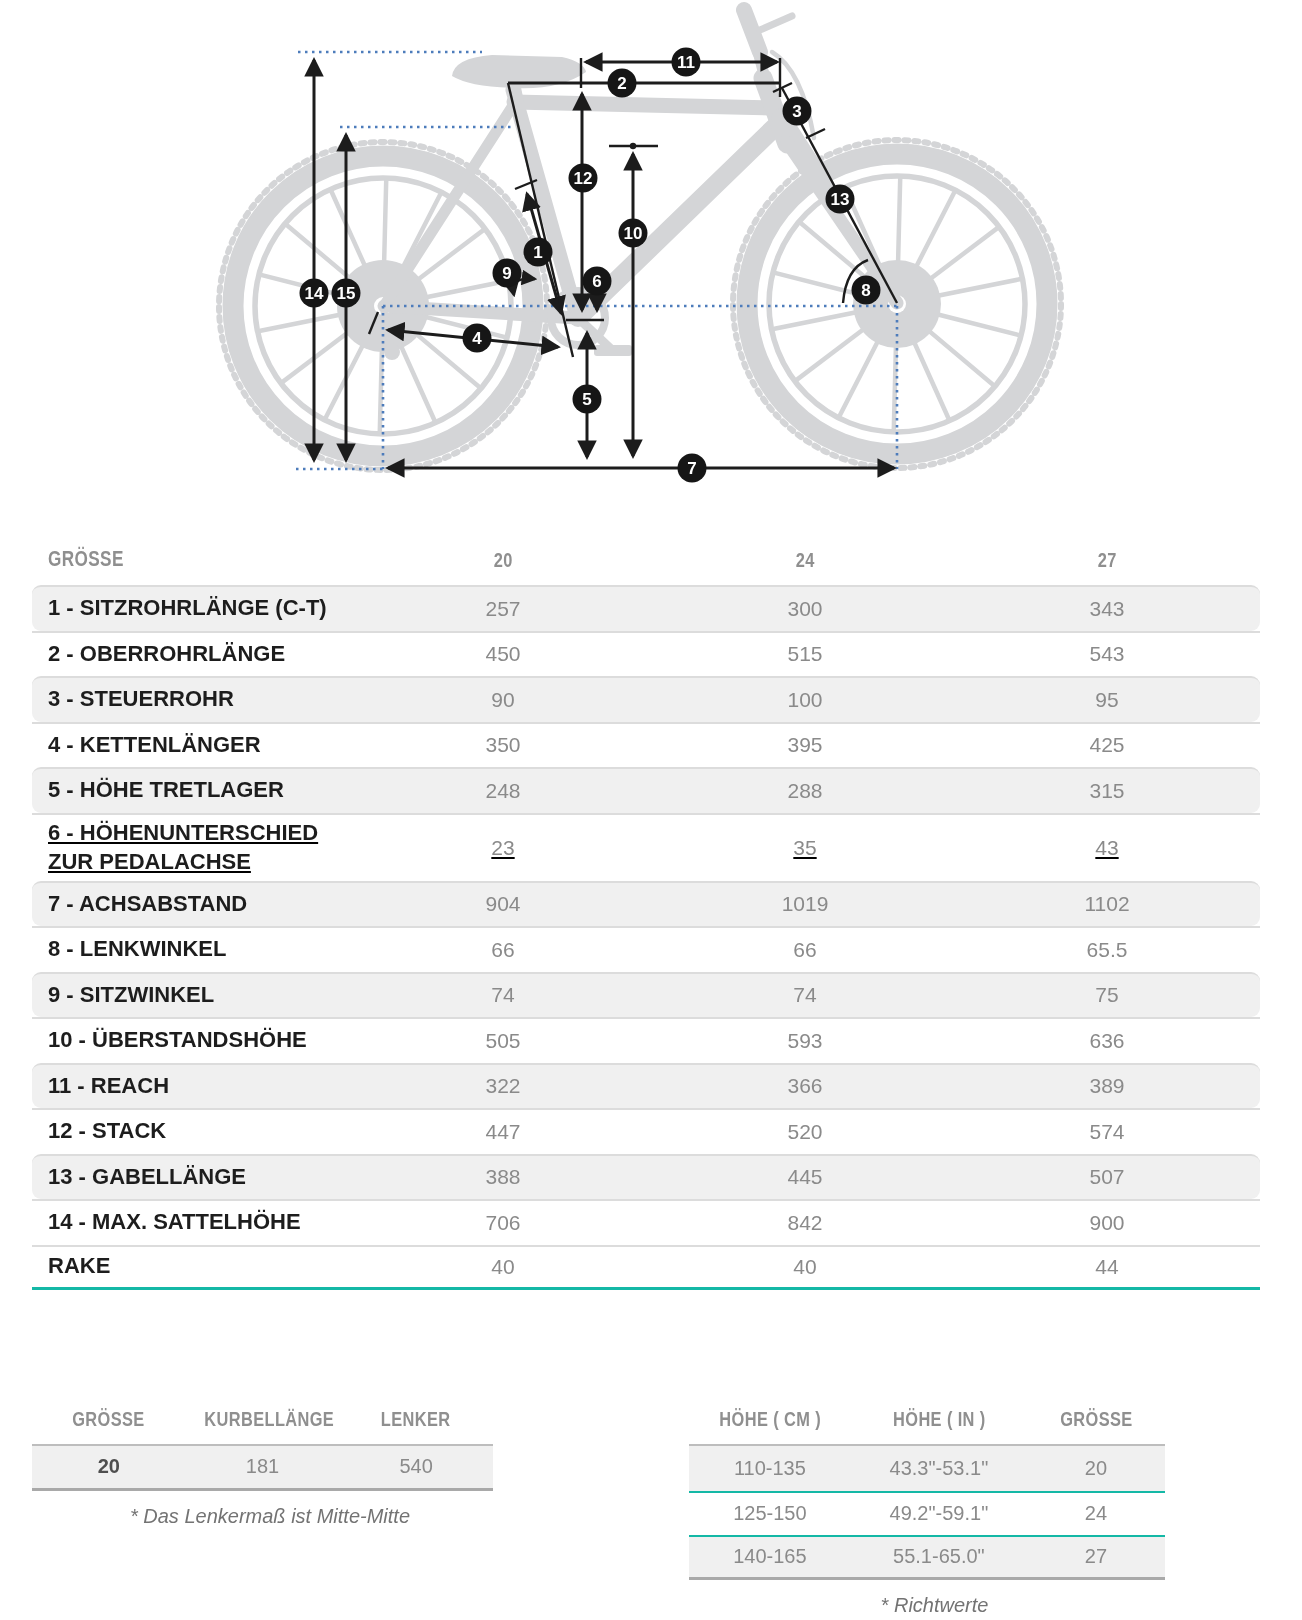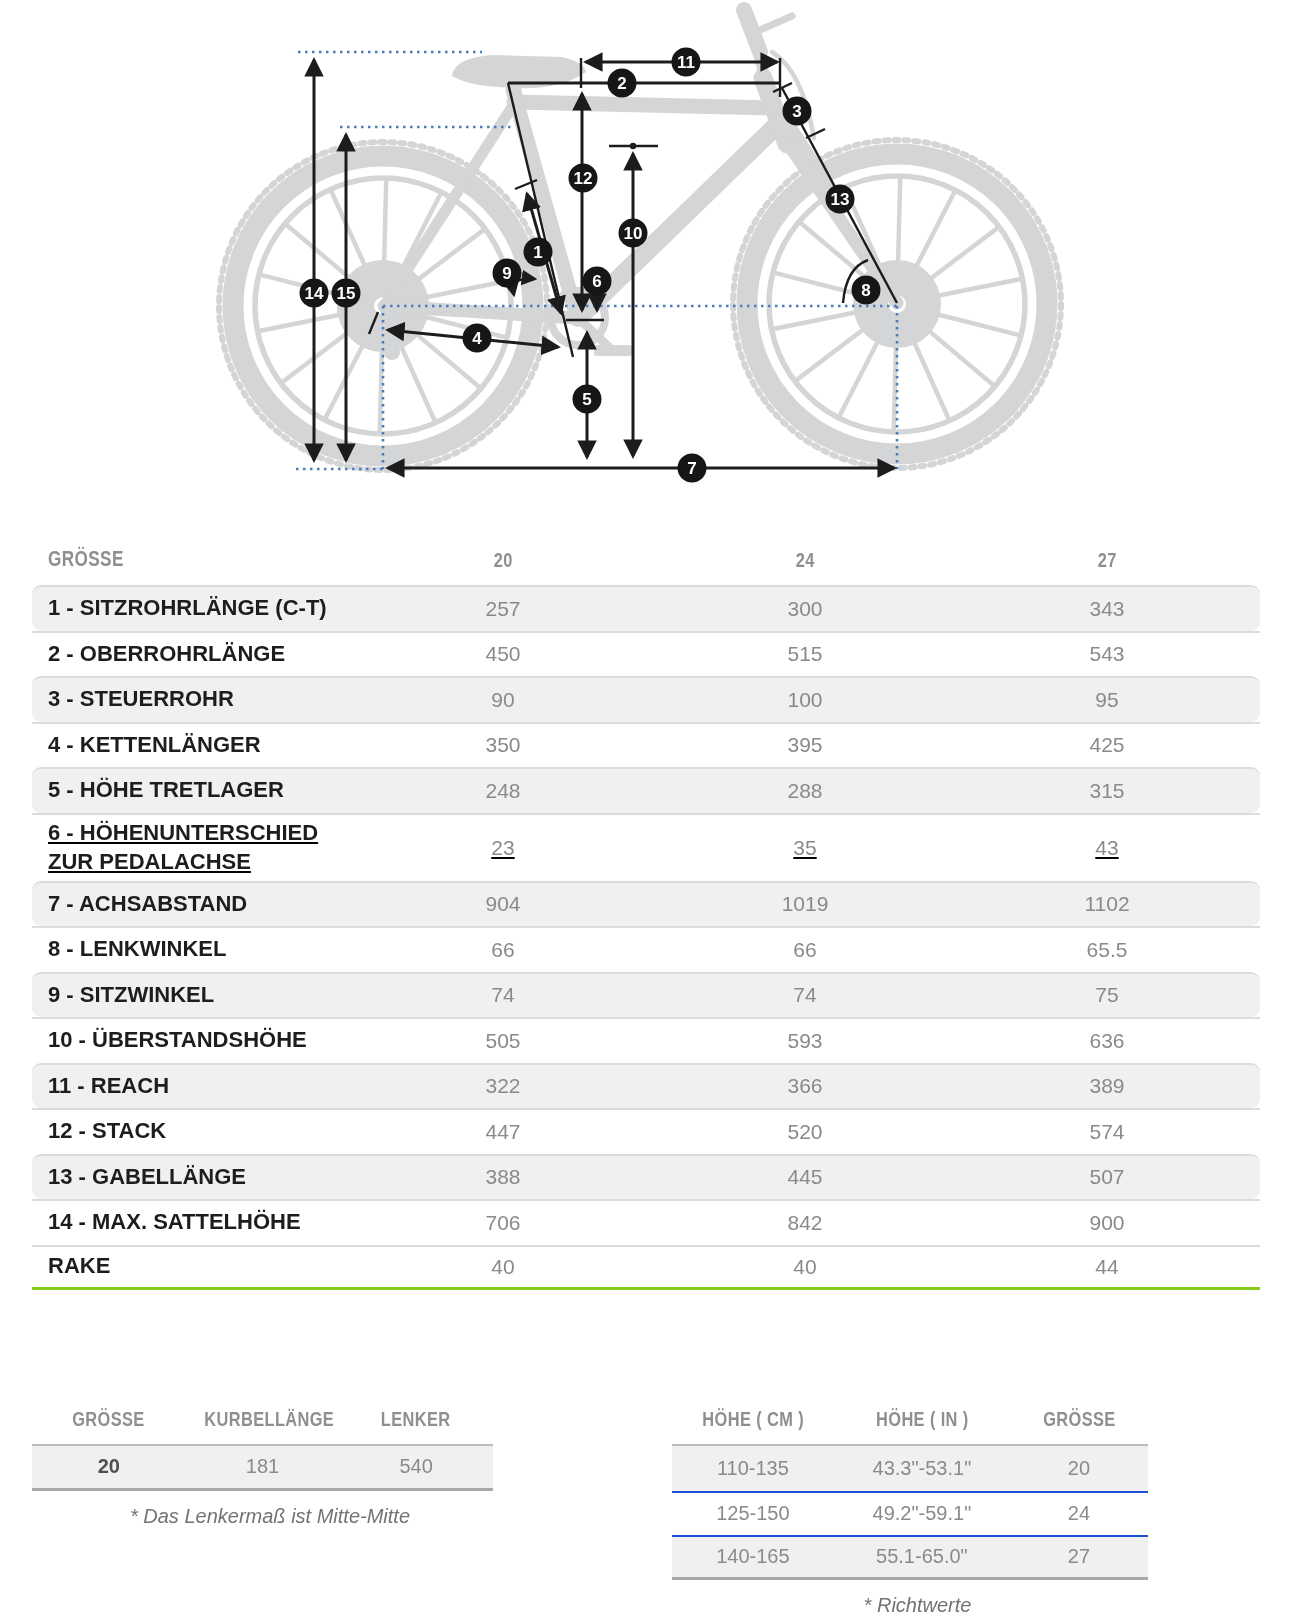--- a/index.html
+++ b/index.html
@@ -18,38 +18,38 @@
   .cond{display:inline-block;transform:scaleX(0.78);font-weight:bold;color:#8f8f8f;
         letter-spacing:0.5px;white-space:nowrap;}
   .cond.left{transform-origin:left center;}
   
   .main-table{position:absolute;left:32px;top:534px;width:1228px;}
   .m-header{display:flex;height:51px;align-items:center;font-size:23px;}
   .mrow{display:flex;height:45.5px;align-items:center;border-top:2px solid #dcdcdc;
         box-sizing:border-box;background:#fff;}
   .mrow.alt{background:#f0f0f0;border-radius:9px;}
   .mrow.tall{height:68px;text-decoration:underline;}
-  .mrow:last-child{border-bottom:3px solid #84cc16;}
+  .mrow:last-child{border-bottom:3px solid #14b8a6;}
   .mlabel{width:320px;padding-left:16px;box-sizing:border-box;font-weight:bold;
           color:#1d1d1d;font-size:22px;line-height:1.3;}
   .mval{width:302px;text-align:center;color:#8a8a8a;font-size:21px;}
   .m-header .mval{color:#8f8f8f;}
   
   .btable{position:absolute;top:1394px;}
   .b-header{display:flex;height:52px;align-items:center;font-size:21px;
             border-bottom:2px solid #bdbdbd;box-sizing:border-box;}
   .brow{display:flex;height:44.5px;align-items:center;box-sizing:border-box;background:#fff;}
   .brow.alt{background:#f0f0f0;}
-  .brow + .brow{border-top:2px solid #1d4ed8;}
+  .brow + .brow{border-top:2px solid #14b8a6;}
   .brow:last-child{border-bottom:3px solid #a9a9a9;}
   .bcell{text-align:center;color:#8a8a8a;font-size:20px;}
   .bcell.bold{font-weight:bold;color:#4f4f4f;}
   #crank-table{left:32px;width:461px;}
   #crank-table .bcell,#crank-table .bh{width:33.33%;}
-  #height-table{left:672px;width:476px;}
+  #height-table{left:689px;width:476px;}
   #height-table .bcell.c1,#height-table .bh.c1{width:34%;}
   #height-table .bcell.c2,#height-table .bh.c2{width:37%;}
   #height-table .bcell.c3,#height-table .bh.c3{width:29%;}
   .bh{text-align:center;}
   .footnote{margin-top:14px;padding-left:15px;font-style:italic;color:#737373;font-size:20px;text-align:center;}
 </style>
 </head>
 <body>
 
 <div class="page">

